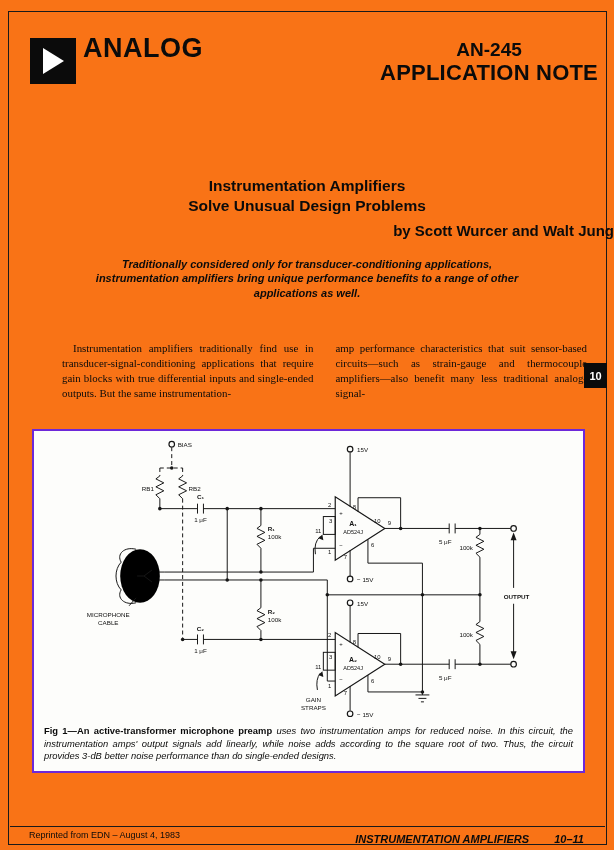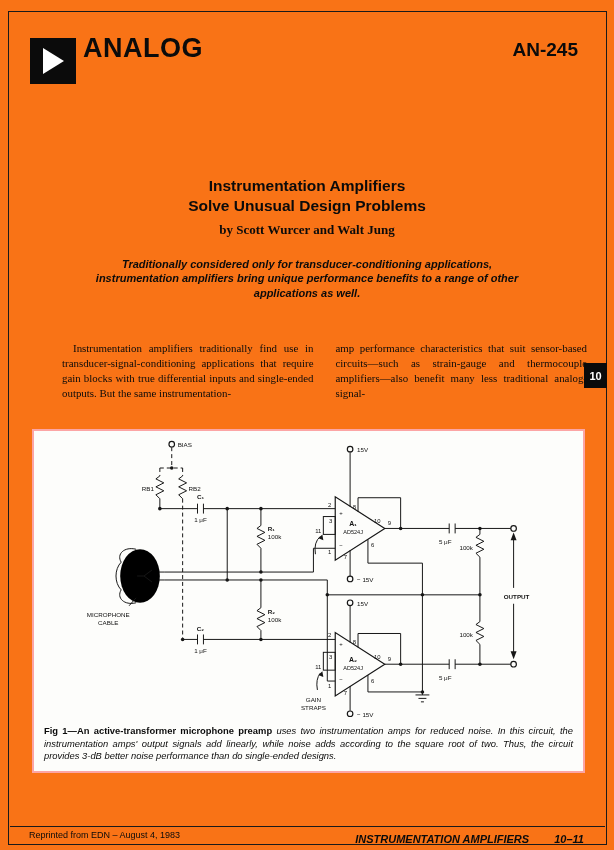--- a/index.html
+++ b/index.html
@@ -7,42 +7,42 @@
         font-family:"Liberation Sans",sans-serif;color:#111;overflow:hidden;}
   .scan-frame{position:absolute;left:8px;top:11px;right:7px;bottom:5px;
               border:1px solid #1a1a1a;pointer-events:none;}
   
   .logo-box{position:absolute;left:30px;top:38px;width:46px;height:46px;background:#0b0b0b;
             display:flex;align-items:center;justify-content:center;}
   .logo-tri{width:0;height:0;border-top:13px solid transparent;border-bottom:13px solid transparent;
             border-left:21px solid #fff;}
   .logo-text{position:absolute;left:83px;top:36px;font-weight:bold;font-size:27px;line-height:.9;
              letter-spacing:.5px;color:#0b0b0b;}
-  .doc-id{position:absolute;right:36px;top:40px;text-align:center;color:#0b0b0b;}
+  .doc-id{position:absolute;right:16px;top:40px;text-align:center;color:#0b0b0b;}
   .doc-num{font-weight:bold;font-size:19px;line-height:1.1;}
   .doc-type{font-weight:bold;font-size:22px;line-height:1.1;letter-spacing:.2px;}
   .address{position:absolute;left:0;right:0;top:93px;text-align:center;font-weight:bold;
            font-size:10.1px;letter-spacing:-0.1px;white-space:nowrap;color:#0b0b0b;}
   
   .title{position:absolute;left:0;right:0;top:176px;text-align:center;font-weight:bold;
          font-size:15.5px;line-height:1.3;color:#0b0b0b;}
-  .byline{position:absolute;left:0;right:0;top:222px;text-align:center;font-weight:bold;
-          font-size:13px;color:#0b0b0b;font-family:Liberation Serif, serif;}
+  .byline{position:absolute;left:0;right:0;top:222px;text-align:right;font-weight:bold;
+          font-size:15px;color:#0b0b0b;}
   .abstract{position:absolute;left:92px;width:430px;top:257px;text-align:center;
             font-style:italic;font-weight:600;font-size:11px;line-height:1.3;color:#0b0b0b;}
   
   .columns{position:absolute;left:29px;right:27px;top:341px;display:flex;gap:22px;margin-left:33px;}
   .col{flex:1;font-family:"Liberation Serif",serif;font-size:10.9px;line-height:1.38;
        text-align:justify;color:#0b0b0b;}
   .col.first{text-indent:11px;}
   .tab10{position:absolute;right:7px;top:363px;width:23px;height:25px;background:#0b0b0b;
          color:#fff;font-weight:bold;font-size:11px;display:flex;align-items:center;
          justify-content:center;}
   
-  .figure{position:absolute;left:32px;top:429px;width:549px;border:2px solid #fca5a5;
+  .figure{position:absolute;left:32px;top:429px;width:549px;border:2px solid #6d28d9;
           background:#fdfdfb;}
   .figure svg{display:block;}
   .caption{padding:1px 10px 8px 10px;font-size:9.4px;line-height:1.35;color:#0b0b0b;
            text-align:justify;}
   .caption .lead{font-weight:bold;}
   .caption .rest{font-style:italic;}
   .reprint{position:absolute;left:29px;top:789px;font-size:9px;color:#0b0b0b;margin-top:41px;}
   .footer-rule{position:absolute;left:10px;right:9px;top:826px;border-top:1.5px solid #1a1a1a;}
   .footer-text{position:absolute;right:30px;top:833px;font-style:italic;font-weight:600;
                font-size:11px;color:#0b0b0b;}
@@ -68,20 +68,21 @@
   <div class="scan-frame"></div>
 
   <div class="logo-box">
     <div class="logo-tri"></div>
   </div>
   <div class="logo-text">
     <div>ANALOG</div>
   </div>
   <div class="doc-id">
     <div class="doc-num">AN-245</div>
+    <div class="doc-type">APPLICATION NOTE</div>
   </div>
 
   <div class="title">
     <div>Instrumentation Amplifiers</div>
     <div>Solve Unusual Design Problems</div>
   </div>
   <div class="byline">by Scott Wurcer and Walt Jung</div>
   <div class="abstract">Traditionally considered only for transducer-conditioning applications, instrumentation amplifiers bring unique performance benefits to a range of other applications as well.</div>
 
   <div class="columns">

